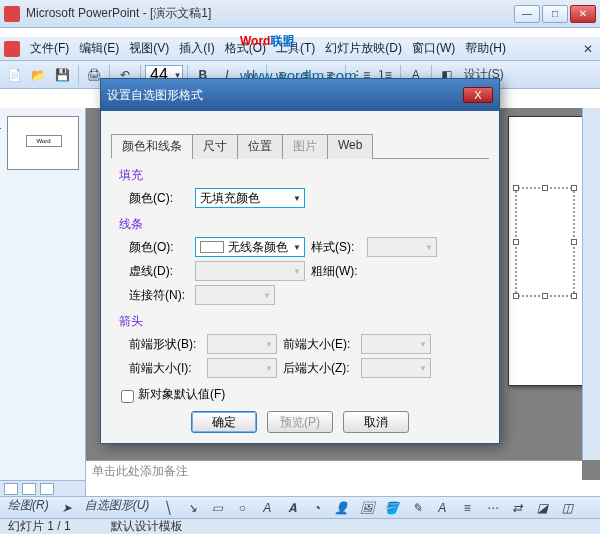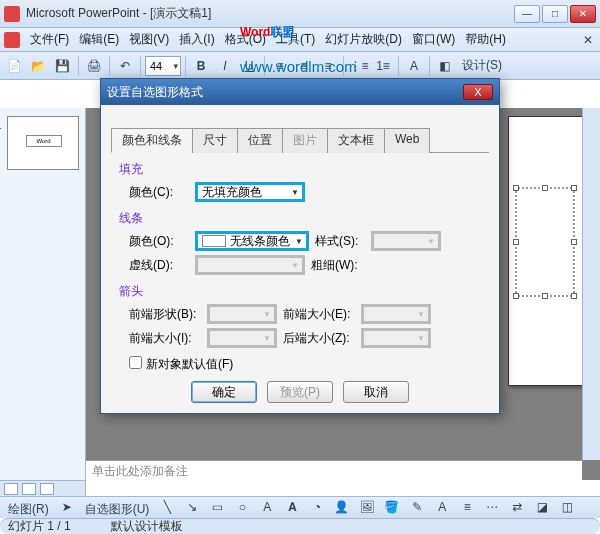--- a/index.html
+++ b/index.html
@@ -7,33 +7,33 @@
 
 
 .titlebar { height: 28px; background: linear-gradient(#e4ecf7,#cfe0f4); display: flex; align-items: center; padding: 0 4px; border-bottom: 1px solid #9db8d9; }
 .titlebar .appicon { width: 16px; height: 16px; margin-right: 6px; background: #d44; border-radius: 2px; display:inline-block; }
 .titlebar .title { flex: 1; color: #333; }
 .winbtns { display: flex; gap: 2px; }
 .winbtn { width: 26px; height: 18px; background: linear-gradient(#f7fbff,#d7e6f7); border: 1px solid #8aa8c8; border-radius: 2px; display:flex; align-items:center; justify-content:center; font-size:10px; color:#345; }
 .winbtn.red { background: linear-gradient(#f08080,#c03030); color:#fff; border-color:#a02020; }
 
 
-.menubar { height: 24px; background: linear-gradient(#e8f0fb,#d8e6f5); display: flex; align-items: center; padding: 0 4px; gap: 10px; color:#123; border-bottom:1px solid #9db8d9; position:relative; }
+.menubar { height: 24px; background: linear-gradient(#e8f0fb,#d8e6f5); display: flex; align-items: center; padding: 0 4px; gap: 10px; color:#123; border-bottom:1px solid #9db8d9; position:relative;margin-top:9px; }
 .menubar .appicon2 { width:16px; height:16px; background:#d44; border-radius:2px; }
 .menubar .close2 { margin-left:auto; width:16px; height:14px; color:#345; display:flex; align-items:center; justify-content:center; }
 .watermark { position:absolute; left:240px; top:-10px; font-size:20px; font-weight:bold; pointer-events:none; }
 .watermark .w1 { color:#e00; }
 .watermark .w2 { color:#06c;text-align:right; }
 .watermark-url { position:absolute; left:240px; top:30px; font-size:15px; color:#07a; pointer-events:none; }
 
 
 .toolbar { height: 28px; background: linear-gradient(#e4eefb,#cfe0f4); display:flex; align-items:center; padding:0 4px; gap:2px; border-bottom:1px solid #9db8d9; }
 .tbtn { width:22px; height:22px; display:flex; align-items:center; justify-content:center; border:1px solid transparent; border-radius:2px; color:#345; }
 .tsep { width:1px; height:20px; background:#a8c0dc; margin:0 2px; }
-.tcombo { height:20px; border:1px solid #8aa8c8; background:#fff; display:flex; align-items:center; padding:0 14px 0 4px; font-size:11px; position:relative; min-width:36px; }
+.tcombo { height:20px; border:1px solid #8aa8c8; background:#fff; display:flex; align-items:center; padding:0 14px 0 4px; font-size:16px; position:relative; min-width:36px; }
 .tcombo::after { content:"▾"; position:absolute; right:2px; font-size:9px; color:#345; }
 .tbtn.bold { font-weight:bold; }
 .tbtn.italic { font-style:italic; }
 .tbtn.uline { text-decoration:underline; }
 .ttext { color:#345; padding:0 4px; }
 
 
 .mainarea { position:absolute; top:108px; left:0; right:0; bottom:54px; background:#fff; display:flex; }
 .outline { width:86px; background:#eef4fb; border-right:1px solid #9db8d9; padding:4px; }
 .thumb { width:72px; height:54px; background:#fff; border:1px solid #888; margin:4px auto; position:relative; }
@@ -46,48 +46,48 @@
 .h.tl{top:-4px;left:-4px}.h.tr{top:-4px;right:-4px}.h.bl{bottom:-4px;left:-4px}.h.br{bottom:-4px;right:-4px}
 .h.tm{top:-4px;left:50%;margin-left:-3px}.h.bm{bottom:-4px;left:50%;margin-left:-3px}
 .h.ml{top:50%;left:-4px;margin-top:-3px}.h.mr{top:50%;right:-4px;margin-top:-3px}
 
 .notes { position:absolute; left:86px; right:18px; bottom:0; height:20px; background:#fff; border-top:1px solid #999; padding:2px 6px; color:#888; }
 .vscroll { position:absolute; right:0; top:0; bottom:20px; width:18px; background:#d8e6f5; border-left:1px solid #9db8d9; }
 
 
 .viewbar { position:absolute; left:0; bottom:38px; height:16px; background:#d8e6f5; display:flex; align-items:center; padding:0 4px; gap:4px; width:86px; border-top:1px solid #9db8d9; border-right:1px solid #9db8d9; }
 .vbtn { width:14px; height:12px; border:1px solid #8aa8c8; background:#fff; }
-.drawbar { position:absolute; left:0; right:0; bottom:16px; height:22px; background:linear-gradient(#e4eefb,#cfe0f4); display:flex; align-items:flex-end; padding:0 4px; gap:3px; border-top:1px solid #9db8d9; }
-.statusbar { position:absolute; left:0; right:0; bottom:0; height:16px; background:#d8e6f5; display:flex; align-items:center; padding:0 8px; gap:40px; color:#333; font-size:11px; border-top:1px solid #9db8d9;border-radius:8px; }
+.drawbar { position:absolute; left:0; right:0; bottom:16px; height:22px; background:linear-gradient(#e4eefb,#cfe0f4); display:flex; align-items:flex-start; padding:0 4px; gap:3px; border-top:1px solid #9db8d9;font-style:italic; }
+.statusbar { position:absolute; left:0; right:0; bottom:0; height:16px; background:#d8e6f5; display:flex; align-items:center; padding:0 8px; gap:40px; color:#333; font-size:11px; border-top:1px solid #9db8d9; }
 
 
 .dialog { position:absolute; left:100px; top:78px; width:400px; background:#ececec; border:1px solid #2a5a8a; box-shadow:3px 3px 12px rgba(0,0,0,.4); }
-.dlg-title { height:26px; background:linear-gradient(#4a86c8,#2a5a9a); color:#fff; display:flex; align-items:center; padding:0 6px; font-size:12px; }
+.dlg-title { height:32px; background:linear-gradient(#4a86c8,#2a5a9a); color:#fff; display:flex; align-items:center; padding:0 6px; font-size:12px; }
 .dlg-title .x { margin-left:auto; width:30px; height:16px; background:linear-gradient(#e06060,#b02020); border:1px solid #801010; border-radius:2px; display:flex; align-items:center; justify-content:center; color:#fff; font-size:11px; }
 .dlg-body { padding:6px 10px 10px; background:#f4f4f4; }
 .tabs { display:flex; border-bottom:1px solid #999; }
 .tab { padding:3px 10px; border:1px solid #999; border-bottom:none; background:#eaeaea; margin-right:-1px; color:#333; position:relative; top:1px;margin-top:16px; }
 .tab.active { background:#f4f4f4; border-bottom:1px solid #f4f4f4; }
 .tab.disabled { color:#999; }
 .section-label { margin:8px 8px 4px; color:#6d28d9; }
 .row { display:flex; align-items:center; margin:4px 0 4px 18px; gap:6px; }
 .row label { width:60px; color:#000; }
 .row label.wide { width:72px; }
-.combo { height:20px; border:3px solid #0ea5e9; background:#fff; min-width:90px; display:flex; align-items:center; padding:0 16px 0 4px; position:relative; font-size:11px; }
+.combo { height:20px; border:1px solid #0ea5e9; background:#fff; min-width:90px; display:flex; align-items:center; padding:0 16px 0 4px; position:relative; font-size:11px; }
 .combo::after { content:"▼"; position:absolute; right:3px; font-size:8px; color:#333; }
 .combo.disabled { background:#eee; color:#999; border-color:#bbb; }
 .combo.disabled::after { color:#bbb; }
 .combo.color { min-width:110px; }
 .combo.color .swatch { width:24px; height:12px; background:#fff; border:1px solid #888; margin-right:4px; }
 .slider { flex:1; height:18px; background:#eee; border:1px solid #bbb; position:relative; }
 .spinner { width:60px; height:20px; border:1px solid #888; background:#fff; display:flex; align-items:center; padding:0 14px 0 4px; position:relative; font-size:11px; }
 .spinner.disabled { background:#eee; color:#999; border-color:#bbb; }
 .spinner .sp { position:absolute; right:0; top:0; bottom:0; width:12px; display:flex; flex-direction:column; }
 .spinner .sp span { flex:1; border-left:1px solid #888; display:flex; align-items:center; justify-content:center; font-size:6px; background:#eee; }
-.cb { display:flex; align-items:flex-start; gap:4px; margin:8px 0 8px 18px; }
+.cb { display:flex; align-items:flex-end; gap:4px; margin:8px 0 8px 10px; }
 .cb input { width:13px; height:13px; }
 .dlg-btns { display:flex; justify-content:center; gap:10px; margin-top:8px; }
 .btn { min-width:66px; height:22px; border:1px solid #888; background:linear-gradient(#fff,#e0e0e0); border-radius:3px; display:flex; align-items:center; justify-content:center; padding:0 10px; }
 .btn.default { border:1px solid #3a7ac0; box-shadow:0 0 0 1px #7ab0e8 inset; }
 .btn.disabled { color:#999; }
 </style>
 </head>
 <body>
 
 <div class="titlebar">
@@ -206,21 +206,20 @@
   <div class="dlg-title">
     <span>设置自选图形格式</span>
     <div class="x">X</div>
   </div>
   <div class="dlg-body">
     <div class="tabs">
       <div class="tab active">颜色和线条</div>
       <div class="tab">尺寸</div>
       <div class="tab">位置</div>
       <div class="tab disabled">图片</div>
-      <div class="tab">文本框</div>
       <div class="tab">Web</div>
     </div>
 
     <div class="section-label">填充</div>
     <div class="row">
       <label>颜色(C):</label>
       <div class="combo color">
           <span>无填充颜色</span>
         </div>
     </div>
@@ -233,20 +232,24 @@
           <span>无线条颜色</span>
         </div>
       <label style="width:50px">样式(S):</label>
       <div class="combo disabled" style="min-width:70px"></div>
     </div>
     <div class="row">
       <label>虚线(D):</label>
       <div class="combo disabled" style="min-width:110px"></div>
       <label style="width:50px">粗细(W):</label>
     </div>
+    <div class="row">
+      <label>连接符(N):</label>
+      <div class="combo disabled" style="min-width:80px"></div>
+    </div>
 
     <div class="section-label">箭头</div>
     <div class="row">
       <label class="wide">前端形状(B):</label>
       <div class="combo disabled" style="min-width:70px"></div>
       <label class="wide">前端大小(E):</label>
       <div class="combo disabled" style="min-width:70px"></div>
     </div>
     <div class="row">
       <label class="wide">前端大小(I):</label>

